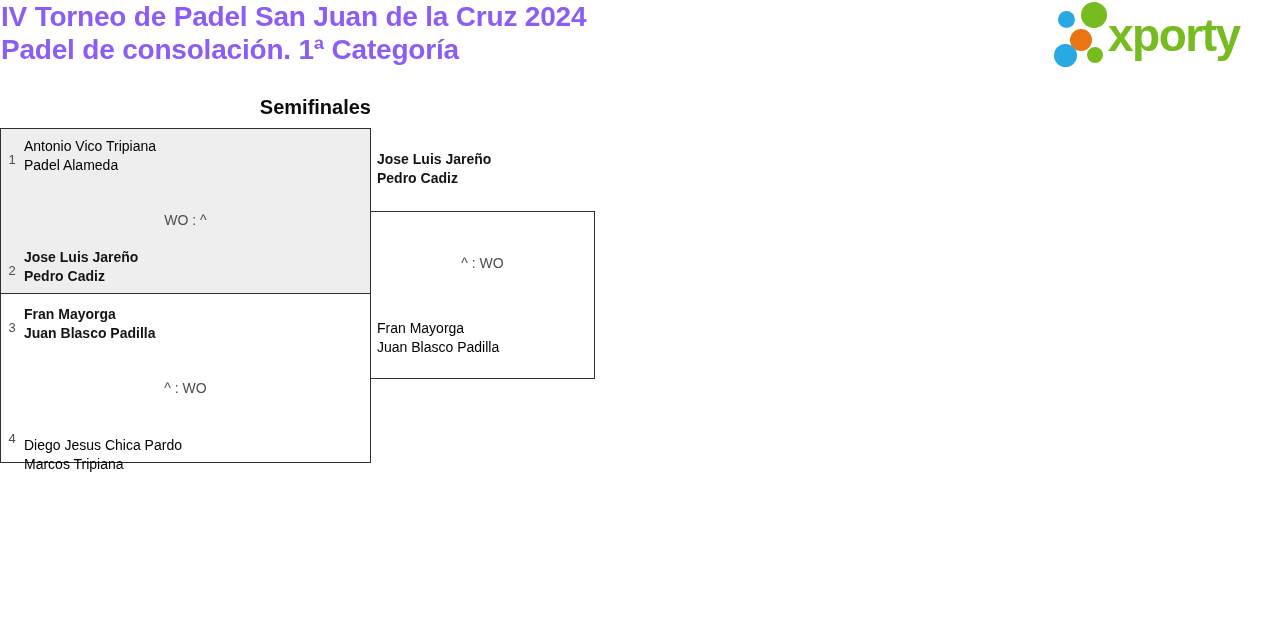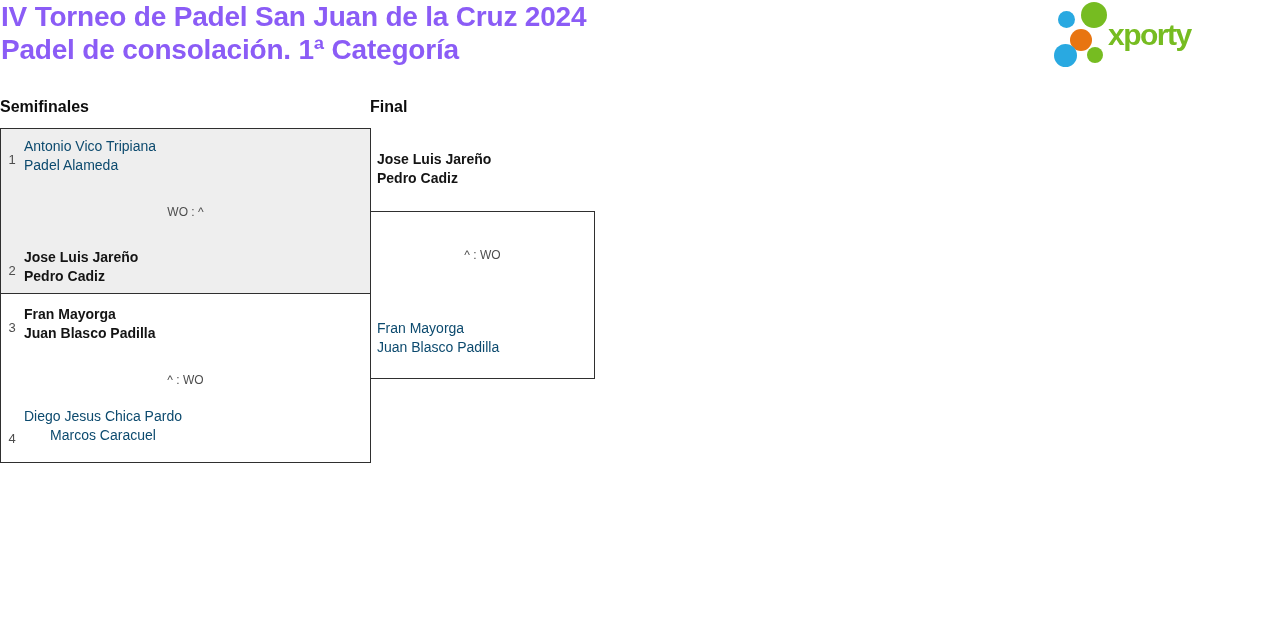--- a/index.html
+++ b/index.html
@@ -30,84 +30,85 @@
   .dot { position: absolute; border-radius: 50%; }
   .dot-blue-small  { left: 10px; top: 11px; width: 17px; height: 17px; background: #29a9e1; }
   .dot-green-large { left: 33px; top: 2px;  width: 26px; height: 26px; background: #76bc21; }
   .dot-orange      { left: 22px; top: 29px; width: 22px; height: 22px; background: #e87511; }
   .dot-blue-large  { left: 6px;  top: 44px; width: 23px; height: 23px; background: #29a9e1; }
   .dot-green-small { left: 39px; top: 47px; width: 16px; height: 16px; background: #76bc21; }
   .wordmark {
     position: absolute;
     left: 60px;
     top: 0px;
-    font-size: 30px;
+    font-size: 46px;
     line-height: 70px;
     font-weight: 700;
     letter-spacing: -1.5px;
     color: #76bc21;
     white-space: nowrap;
   }
 
   
   .round-label {
     position: absolute;
     top: 97px;
     height: 20px;
-    font-size: 16px;
+    font-size: 20px;
     font-weight: 700;
     color: #0d0d0d;
-    text-align: left;
+    text-align: right;
     line-height: 20px;
   }
   .round-semifinals { left: 0px;   width: 371px; }
   .round-final      { left: 370px; width: 225px; }
 
   
   .box { position: absolute; box-sizing: border-box; border: 1px solid #2f2f2f; }
   .box-sf1 { left: 0px;   top: 128px; width: 371px; height: 166px; background: #eeeeee; }
   .box-sf2 { left: 0px;   top: 294px; width: 371px; height: 169px; background: #ffffff; border-top: none; }
   .box-final { left: 370px; top: 211px; width: 225px; height: 168px; background: #ffffff; }
 
   
   .team {
     position: absolute;
     font-size: 14px;
     line-height: 19px;
-    color: #0c4a6e;
+    color: #000000;
     white-space: nowrap;
   }
   .team.winner { font-weight: 700; color: #141414; }
   .seed {
     position: absolute;
     left: 5px;
     width: 14px;
     font-size: 13px;
     line-height: 19px;
     color: #4d4d4d;
     text-align: center;
   }
   .score {
     position: absolute;
-    font-size: 12px;
+    font-size: 14px;
     line-height: 19px;
     color: #4d4d4d;
     text-align: center;
+    margin-top: 8px;
   }
 
   .t-sf1-team1 { left: 24px; top: 137px; }
   .s-sf1-seed1 { top: 150px; }
   .sc-sf1      { left: 0px; width: 371px; top: 203px; }
   .t-sf1-team2 { left: 24px; top: 248px; }
   .s-sf1-seed2 { top: 261px; }
 
   .t-sf2-team1 { left: 24px; top: 305px; }
   .s-sf2-seed3 { top: 318px; }
   .sc-sf2      { left: 0px; width: 371px; top: 371px; }
-  .t-sf2-team2 { left: 24px; top: 407px; text-align: center; }
+  .t-sf2-team2 { left: 24px; top: 436px; }
   .s-sf2-seed4 { top: 429px; }
 
   .t-final-team1 { left: 377px; top: 150px; }
   .sc-final      { left: 370px; width: 225px; top: 246px; }
   .t-final-team2 { left: 377px; top: 319px; }
 </style>
 </head>
 <body>
 
 <div class="page">
@@ -120,21 +121,20 @@
   <a class="logo">
     <span class="dot dot-blue-small"></span>
     <span class="dot dot-green-large"></span>
     <span class="dot dot-orange"></span>
     <span class="dot dot-blue-large"></span>
     <span class="dot dot-green-small"></span>
     <span class="wordmark">xporty</span>
   </a>
 
   <div class="round-label round-semifinals">Semifinales</div>
-  <div class="round-label round-final">Final</div>
 
   <div class="box box-sf1"></div>
   <div class="box box-sf2"></div>
   <div class="box box-final"></div>
 
   <div class="seed s-sf1-seed1">1</div>
   <div class="team t-sf1-team1">
     <div>Antonio Vico Tripiana</div>
     <div>Padel Alameda</div>
   </div>
@@ -147,21 +147,21 @@
 
   <div class="seed s-sf2-seed3">3</div>
   <div class="team winner t-sf2-team1">
     <div>Fran Mayorga</div>
     <div>Juan Blasco Padilla</div>
   </div>
   <div class="score sc-sf2">^ : WO</div>
   <div class="seed s-sf2-seed4">4</div>
   <div class="team t-sf2-team2">
     <div>Diego Jesus Chica Pardo</div>
-    <div>Marcos Caracuel</div>
+    <div>Marcos Tripiana</div>
   </div>
 
   <div class="team winner t-final-team1">
     <div>Jose Luis Jareño</div>
     <div>Pedro Cadiz</div>
   </div>
   <div class="score sc-final">^ : WO</div>
   <div class="team t-final-team2">
     <div>Fran Mayorga</div>
     <div>Juan Blasco Padilla</div>

